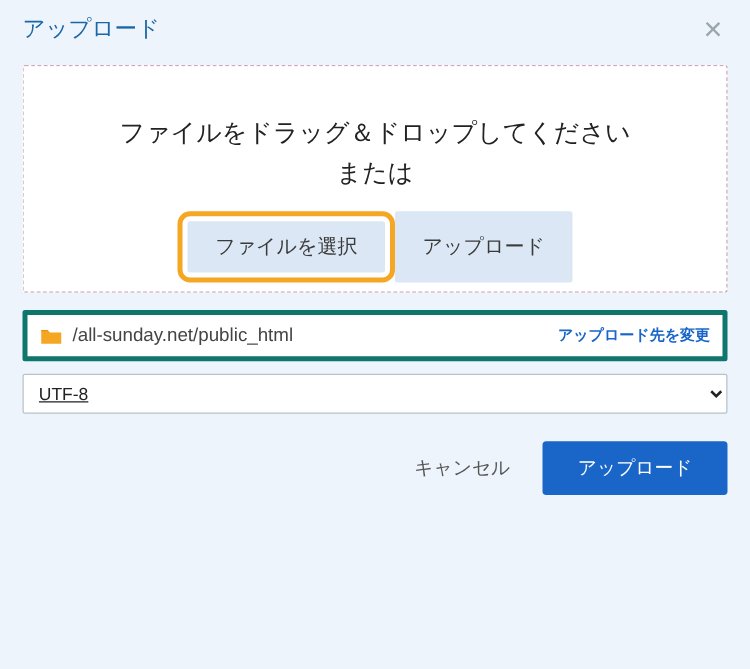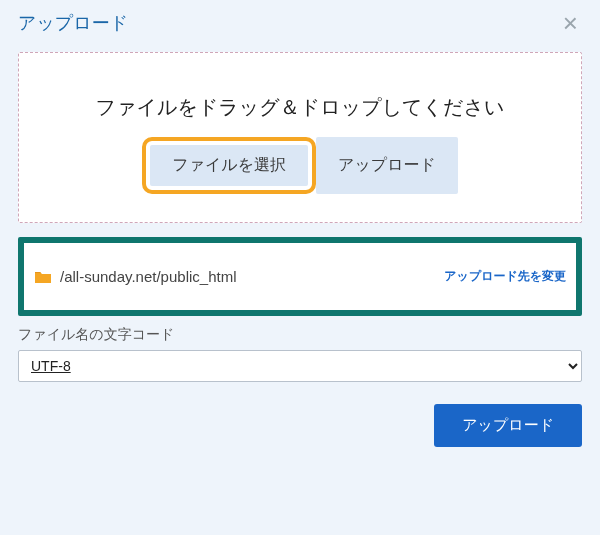--- a/index.html
+++ b/index.html
@@ -33,21 +33,21 @@
       cursor: pointer;
       line-height: 1;
       font-weight: 400;
       padding: 2px 4px;
     }
     .dropzone {
       margin: 8px 18px 14px 18px;
       background: #fff;
       border: 1px dashed #d0a6b8;
       border-radius: 2px;
-      padding: 38px 20px 28px 20px;
+      padding: 38px 20px 7px 20px;
       text-align: center;
     }
     .drop-text {
       color: #222;
       font-size: 20px;
       line-height: 1.6;
     }
     .btn-row {
       display: flex;
       justify-content: center;
@@ -78,25 +78,25 @@
       padding: 0 18px;
       margin-top: 10px;
     }
     .section-label {
       color: #555;
       font-size: 14px;
       margin-bottom: 6px;
     }
     .path-row {
       background: #fff;
-      border: 6px solid #0f766e;
+      border: 4px solid #0f766e;
       border-radius: 2px;
       display: flex;
       align-items: center;
-      padding: 25px 10px;
+      padding: 8px 10px;
     }
     .folder-icon {
       width: 18px;
       height: 14px;
       margin-right: 8px;
       flex-shrink: 0;
     }
     .path-text {
       color: #444;
       font-size: 15px;
@@ -151,45 +151,46 @@
 
 <div class="dialog">
 
   <div class="header">
     <div class="header-title">アップロード</div>
     <div class="close-btn">×</div>
   </div>
 
   <div class="dropzone">
     <div class="drop-text">ファイルをドラッグ＆ドロップしてください</div>
+    <div class="drop-text">または</div>
     <div class="btn-row">
       <span class="highlight-frame">
         <button class="soft-btn">ファイルを選択</button>
       </span>
       <button class="soft-btn">アップロード</button>
     </div>
   </div>
 
   <div class="section">
     <div class="path-row">
       <svg class="folder-icon" viewBox="0 0 18 14">
         <path d="M1 2 L6 2 L8 4 L17 4 L17 13 L1 13 Z" fill="#f5a623"></path>
         <path d="M1 2 L6 2 L7 3 L1 3 Z" fill="#e6941a"></path>
       </svg>
       <div class="path-text">/all-sunday.net/public_html</div>
       <div class="change-link">アップロード先を変更</div>
     </div>
   </div>
 
   <div class="section">
-    <div class="section-label">ファイル名の文字コード</div>
     <div class="select-wrap">
       <select class="encoding-select">
         <option>UTF-8</option>
       </select>
     </div>
   </div>
 
   <div class="footer">
+    <div class="cancel-link">キャンセル</div>
     <button class="primary-btn">アップロード</button>
   </div>
 
 </div>
 
 </body></html>

